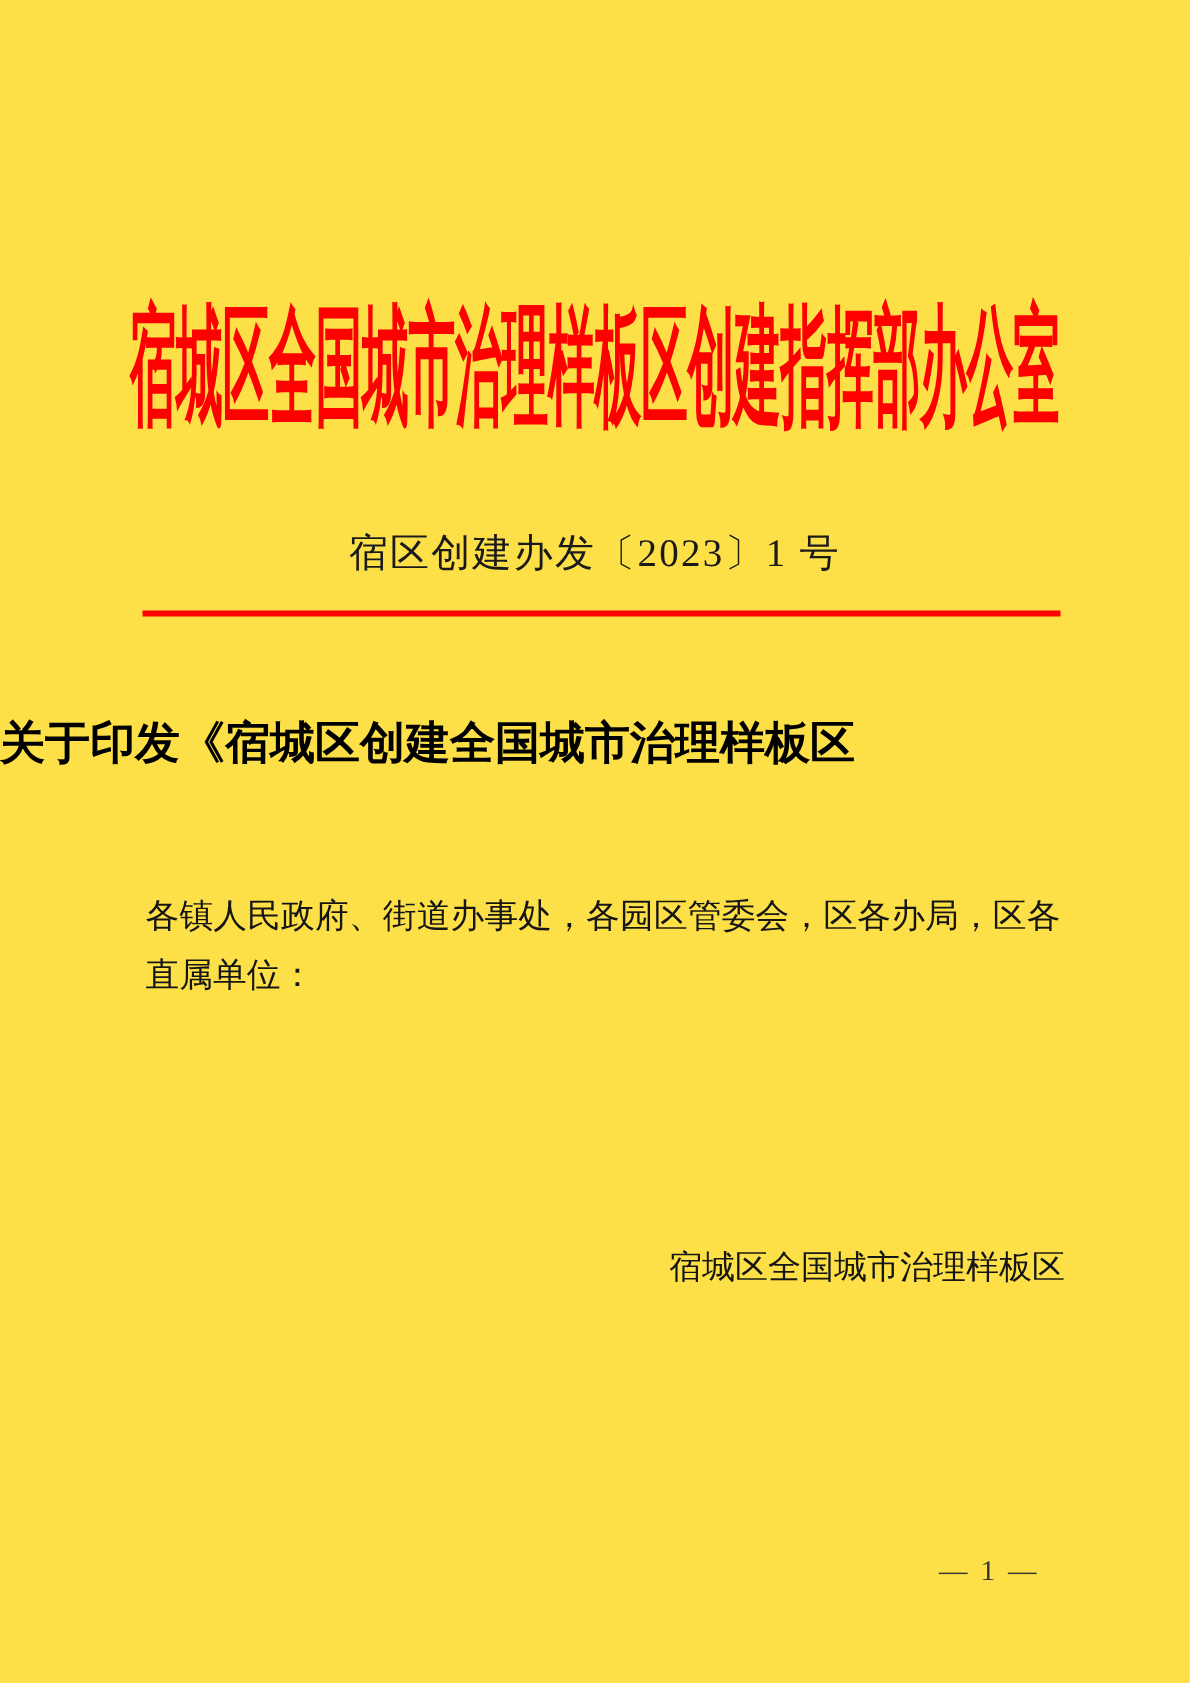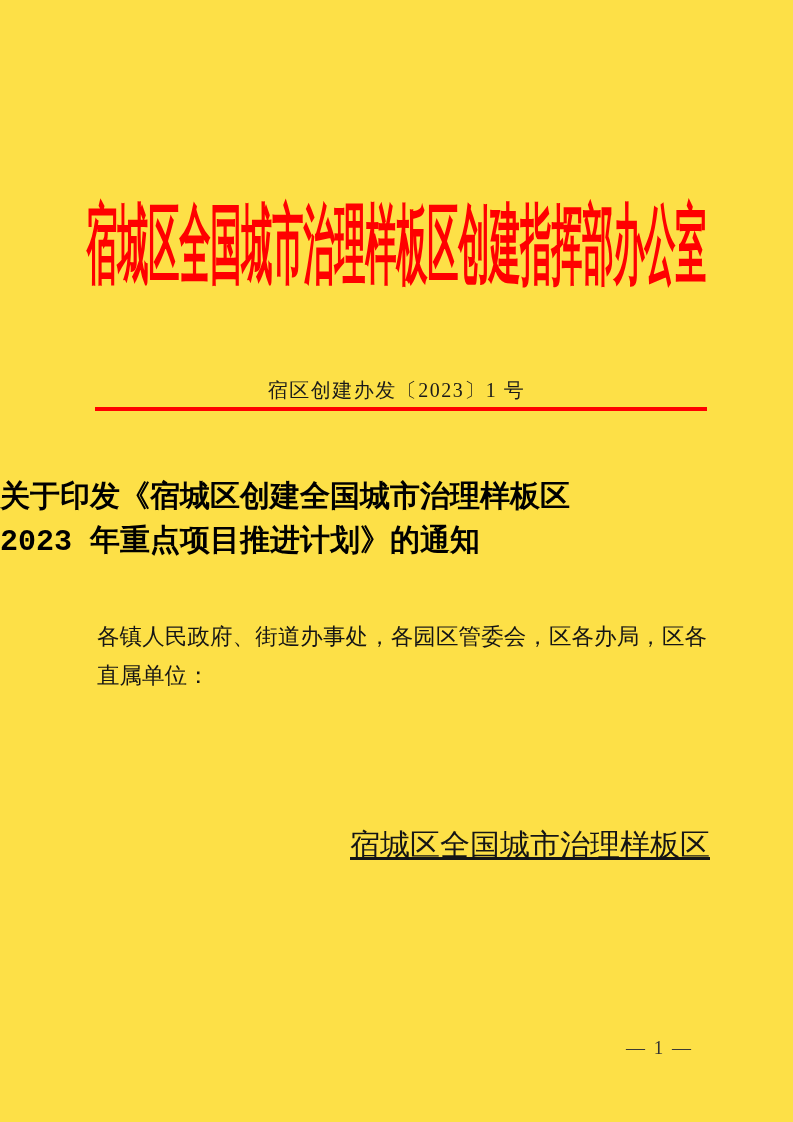--- a/index.html
+++ b/index.html
@@ -30,25 +30,25 @@
     color: #ff0000;
     white-space: nowrap;
     line-height: 1;
     transform: scale(1, 2.8);
     letter-spacing: 0px;
     font-family: "Liberation Serif", "DejaVu Serif", serif;
   }
   
   .doc-number {
     position: absolute;
-    top: 377px;
+    top: 351px;
     left: 0;
     width: 100%;
     text-align: center;
-    font-size: 20px;
+    font-size: 26px;
     letter-spacing: 1.5px;
     color: #1a1a1a;
   }
   
   .red-rule {
     position: absolute;
     top: 407px;
     left: 95px;
     width: 612px;
     height: 4px;
@@ -62,40 +62,39 @@
     width: 100%;
     font-size: 30px;
     font-weight: bold;
     line-height: 44px;
     color: #000000;
     font-family: Liberation Mono, monospace;
   }
   
   .body-text {
     position: absolute;
-    top: 618px;
+    top: 592px;
     left: 97px;
     width: 610px;
     font-size: 22.5px;
     line-height: 38.5px;
     text-align: justify;
     color: #151515;
   }
   .body-text p.indented { text-indent: 2em; }
   
   .signature {
     position: absolute;
     top: 827px;
     right: 83px;
     text-align: center;
-    font-size: 30px;
+    font-size: 22px;
     line-height: 35px;
     color: #151515;
     white-space: nowrap;
-    text-decoration: underline;
   }
   
   .page-number {
     position: absolute;
     top: 1037px;
     right: 100px;
     font-size: 19px;
     letter-spacing: 2px;
     color: #333333;
   }
@@ -108,21 +107,20 @@
   <div class="masthead">
     <span class="inner">宿城区全国城市治理样板区创建指挥部办公室</span>
   </div>
 
   <div class="doc-number">宿区创建办发〔2023〕1 号</div>
 
   <div class="red-rule"></div>
 
   <div class="doc-title">
     <div>关于印发《宿城区创建全国城市治理样板区</div>
-    <div>2023 年重点项目推进计划》的通知</div>
   </div>
 
   <div class="body-text">
     <p>各镇人民政府、街道办事处，各园区管委会，区各办局，区各直属单位：</p>
   </div>
 
   <div class="signature">
     <div>宿城区全国城市治理样板区</div>
   </div>
 

